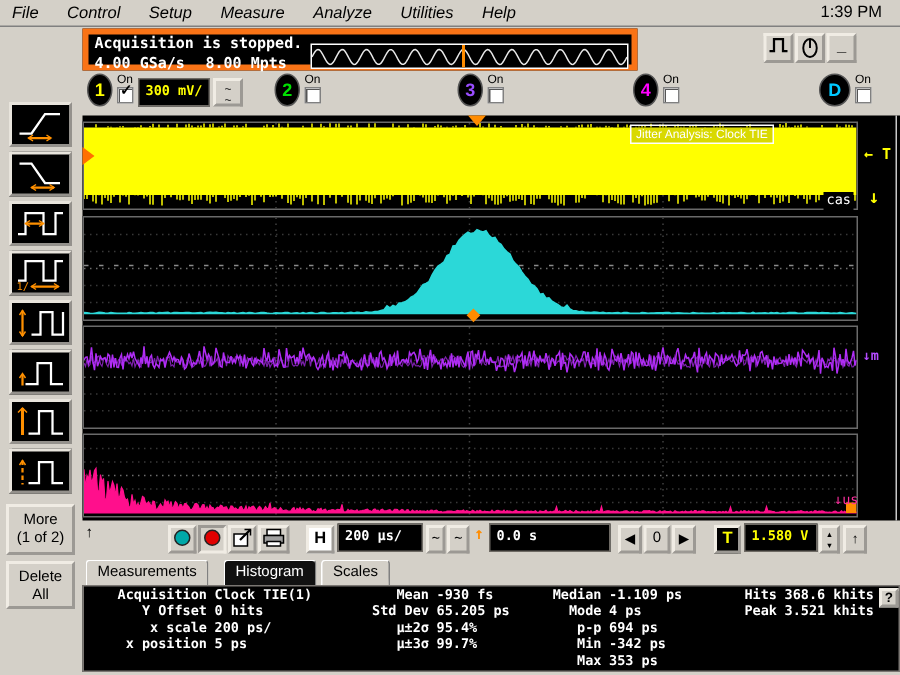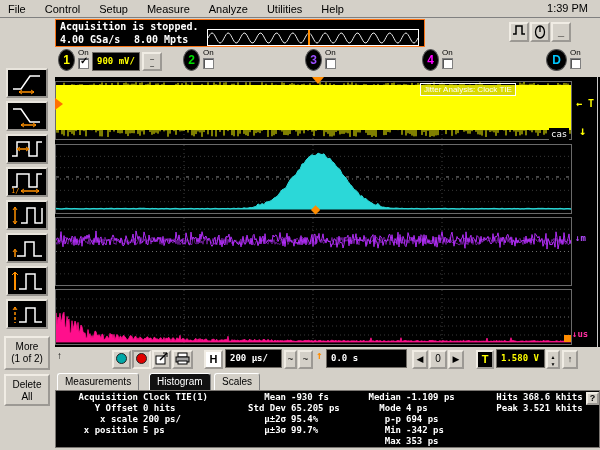--- a/index.html
+++ b/index.html
@@ -8,33 +8,33 @@
     position:relative; width:600px; height:450px;
     background:#d4d0c8; font-family:"Liberation Sans", sans-serif;
     font-size:11px; color:#000;
   }
   .abs { position:absolute; }
   .mono { font-family:"DejaVu Sans Mono", monospace; }
 
   
   #menu-bar { left:0; top:0; width:600px; height:18px; display:flex; align-items:center;
     padding-left:8px; border-bottom:1px solid #808080; background:#d4d0c8; }
-  #menu-bar .mitem { margin-right:19px; }
+  #menu-bar .mitem { margin-right:19px;font-style:italic; }
   #menu-clock { position:absolute; right:12px; top:2px; }
 
   
   .side-btn { left:6px; width:42px; height:30px; background:#000;
     border:2px outset #e8e4dc; cursor:pointer; }
   .side-btn svg { display:block; margin:1px auto; }
   .side-txt-btn { left:4px; width:46px; background:#d4d0c8; border:2px outset #f0ece4;
     text-align:center; font-size:10px; line-height:12px; padding-top:3px; cursor:pointer; }
 
   
   #status-box { left:55px; top:19px; width:370px; height:28px; background:#000;
-    border:1px solid #f97316; color:#fff; font-weight:bold; font-size:10px; }
+    border:4px solid #f97316; color:#fff; font-weight:bold; font-size:10px; }
   #status-line1 { position:absolute; left:4px; top:1px; }
   #status-rate  { position:absolute; left:4px; top:14px; }
   #status-pts   { position:absolute; left:78px; top:14px;text-align:right; }
   #preview-box { left:207px; top:29px; width:212px; height:17px; background:#000;
     border:1px solid #fff; }
 
   
   .win-btn { top:22px; width:20px; height:20px; background:#d4d0c8;
     border:2px outset #f0ece4; text-align:center; line-height:14px; font-weight:bold; cursor:pointer; }
 
@@ -54,21 +54,21 @@
   .section { position:absolute; left:0; width:517px; background:#000; border:1px solid #6a6a6a; }
   #right-margin { left:572px; top:77px; width:28px; height:270px; background:#000; }
   #plot-right-edge { left:597px; top:77px; width:1px; height:270px; background:#c8c8c8; }
   #annotation-box { left:420px; top:83px; height:13px; border:1px solid #fff; color:#fff;
     font-size:8px; line-height:11px; padding:0 3px; background:rgba(0,0,0,0.15); }
   #cas-label { left:549px; top:128px; background:#000; color:#fff; font-size:9px;
     padding:0 2px; line-height:12px; }
   #trig-t-marker { left:576px; top:98px; color:#ff0; font-size:10px; font-weight:bold; }
   #ch1-gnd-marker { left:579px; top:124px; color:#ff0; font-size:12px; font-weight:bold; }
   #violet-marker { left:575px; top:233px; color:#b44bff; font-size:9px; font-weight:bold; }
-  #magenta-marker { left:572px; top:329px; color:#ff2fa0; font-size:9px; font-weight:bold; }
+  #magenta-marker { left:556px; top:329px; color:#ff2fa0; font-size:9px; font-weight:normal; }
   #top-trig-tri { left:312px; top:77px; width:0; height:0;
     border-left:6px solid transparent; border-right:6px solid transparent; border-top:7px solid #ff8c00; }
   #ch1-level-arrow { left:55px; top:98px; width:0; height:0;
     border-top:6px solid transparent; border-bottom:6px solid transparent; border-left:8px solid #ff7000; }
   #hist-diamond { left:311px; top:202px; color:#ff8c00; font-size:12px; }
 
   
   .tb-btn { top:350px; height:19px; background:#d4d0c8; border:2px outset #f0ece4;
     text-align:center; font-size:9px; cursor:pointer; }
   .tb-display { top:349px; height:19px; background:#000; border:1px solid #6e6a64;
@@ -209,21 +209,21 @@
     <span>_</span>
   </div>
 
   <div class="abs ch-oval" style="left:58px; color:#ffff00">1</div>
   <div class="abs on-ctrl" style="left:78px">
     <span>On</span>
     <div class="on-box">
         <span class="chk">✓</span>
       </div>
   </div>
-  <div class="abs ch-display mono" style="left:92px; width:48px; color:#ffff00">900 mV/</div>
+  <div class="abs ch-display mono" style="left:92px; width:48px; color:#ffff00">300 mV/</div>
   <div class="abs mini-btn" style="left:142px; top:52px; width:20px; height:19px; font-size:8px; line-height:7px; padding-top:2px">
     <div>~</div>
     <div>~</div>
   </div>
 
   <div class="abs ch-oval" style="left:183px; color:#00e000">2</div>
   <div class="abs on-ctrl" style="left:203px">
     <span>On</span>
     <div class="on-box"></div>
   </div>

